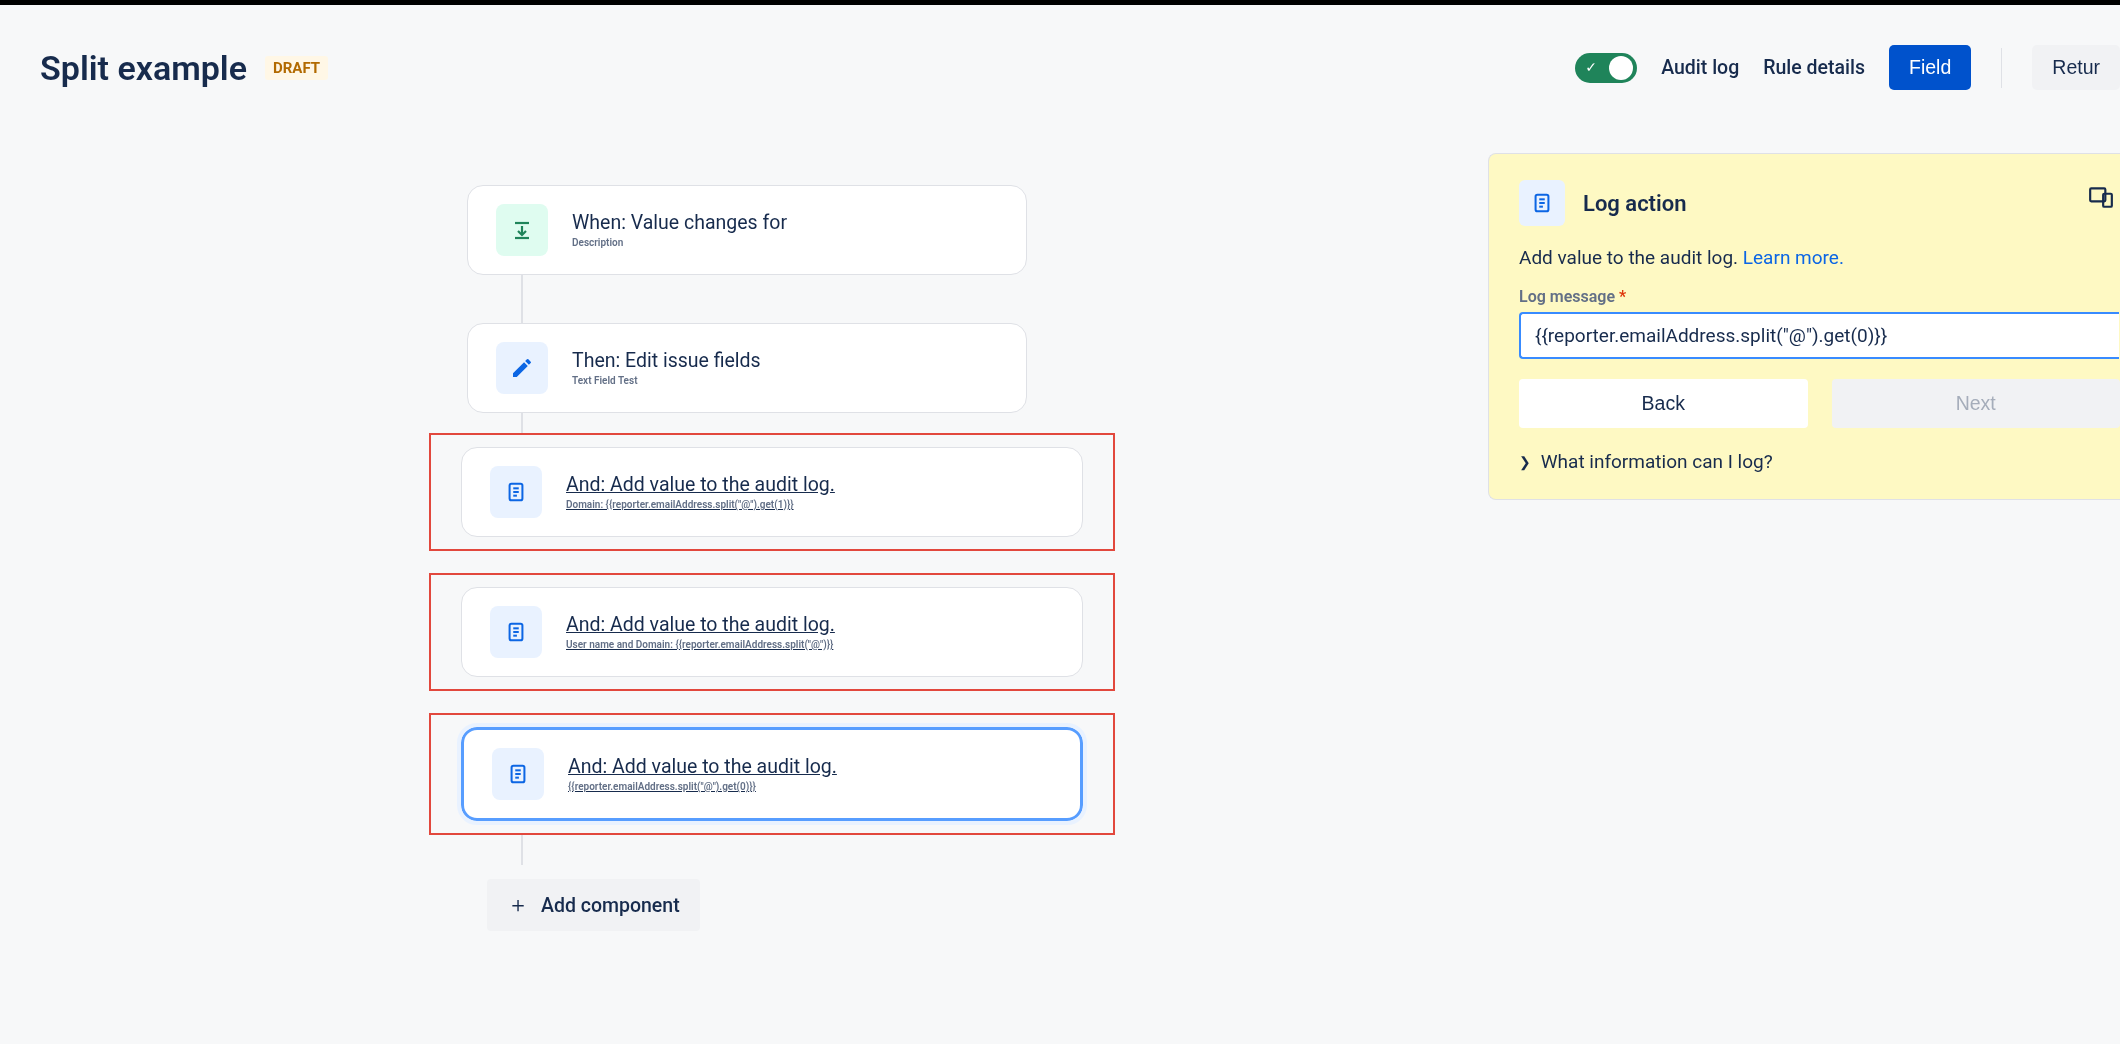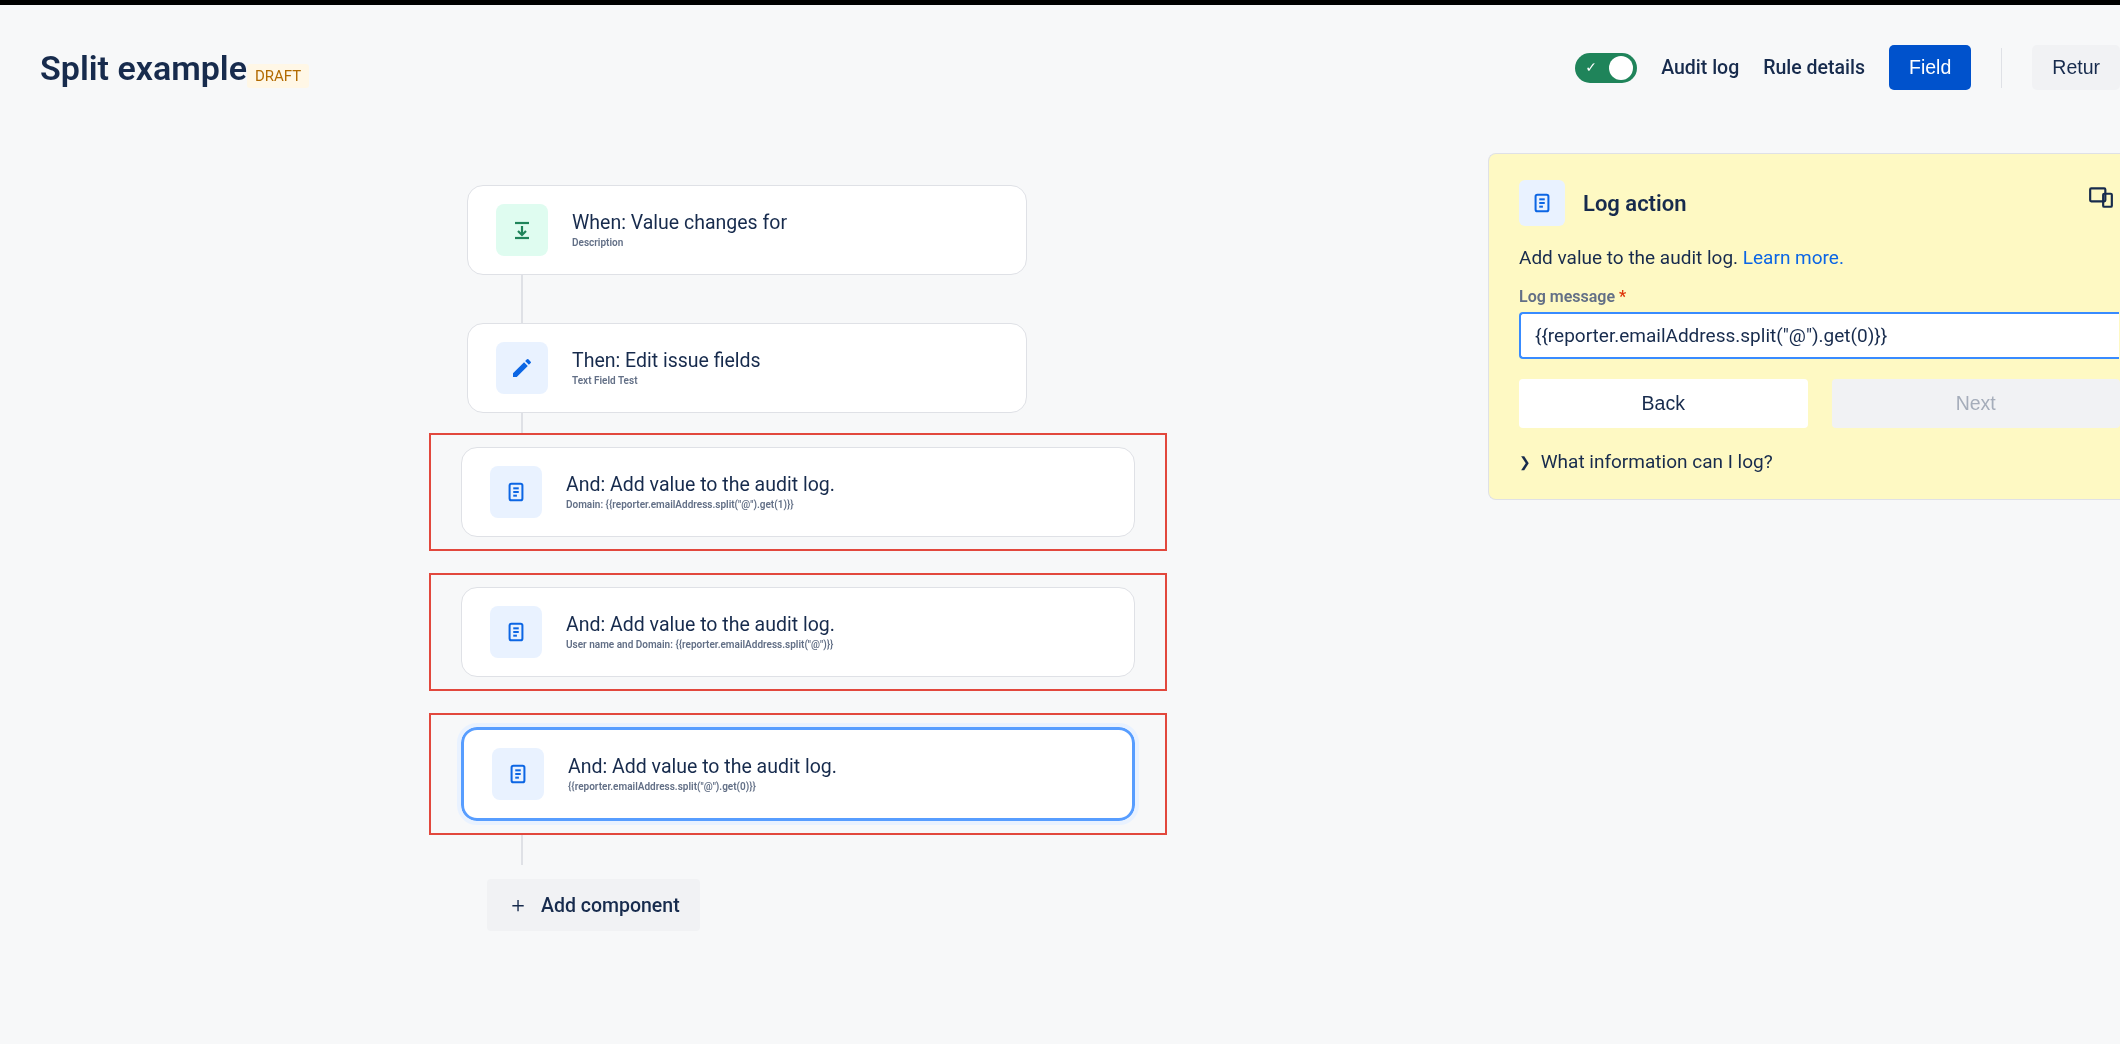--- a/index.html
+++ b/index.html
@@ -14,30 +14,30 @@
       border-top: 5px solid #000;
     }
 
     
     .header {
       display: flex;
       justify-content: space-between;
       align-items: center;
       padding: 40px 0 20px 40px;
     }
-    .title-wrap { display: flex; align-items: flex-end; }
+    .title-wrap { display: flex; align-items: center; gap: 18px; }
     .page-title {
       font-size: 34px;
       font-weight: 600;
       color: #172b4d;
     }
     .badge {
       background: #fff7e6;
       color: #b26a00;
-      font-weight: 400;
+      font-weight: 700;
       font-size: 15px;
       padding: 3px 8px;
       border-radius: 3px;
     }
     .actions { display: flex; align-items: center; gap: 24px; padding-right: 0; }
     .toggle {
       width: 62px; height: 30px;
       background: #1f845a;
       border-radius: 15px;
       position: relative;
@@ -110,21 +110,22 @@
     .connector {
       width: 2px; height: 48px;
       background: #dfe1e6;
       margin-left: 54px;
     }
 
     .highlight-box {
       border: 2.5px solid #e2483d;
       padding: 12px 30px;
       margin-left: -38px;
-      width: 738px;
+      width: 686px;
+      text-decoration: underline;
     }
     .highlight-box .node { margin: 0; }
 
     .node-selected {
       border: 3px solid #579dff;
       outline: 4px solid #e9f2ff;
     }
 
     .add-component {
       margin-top: 14px;

